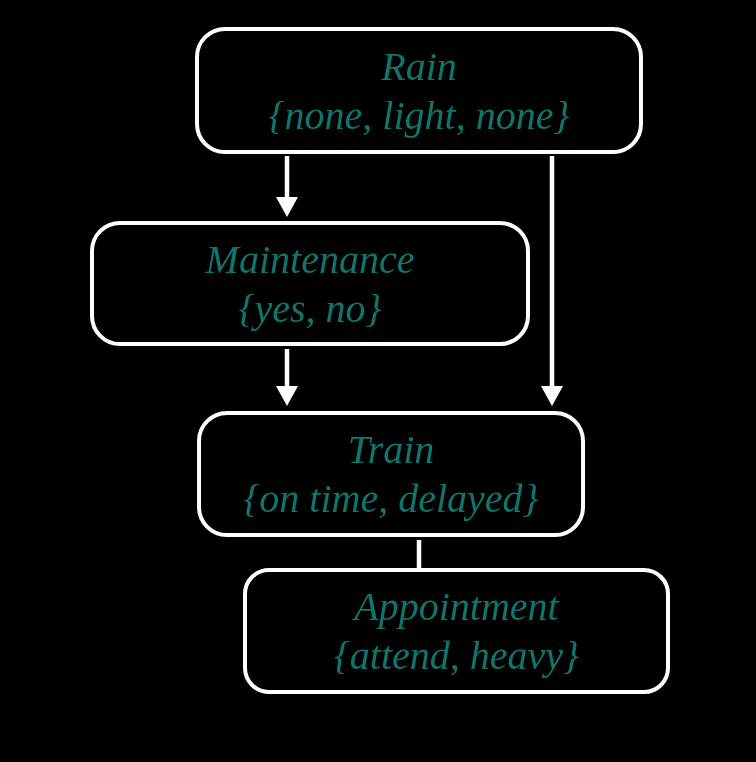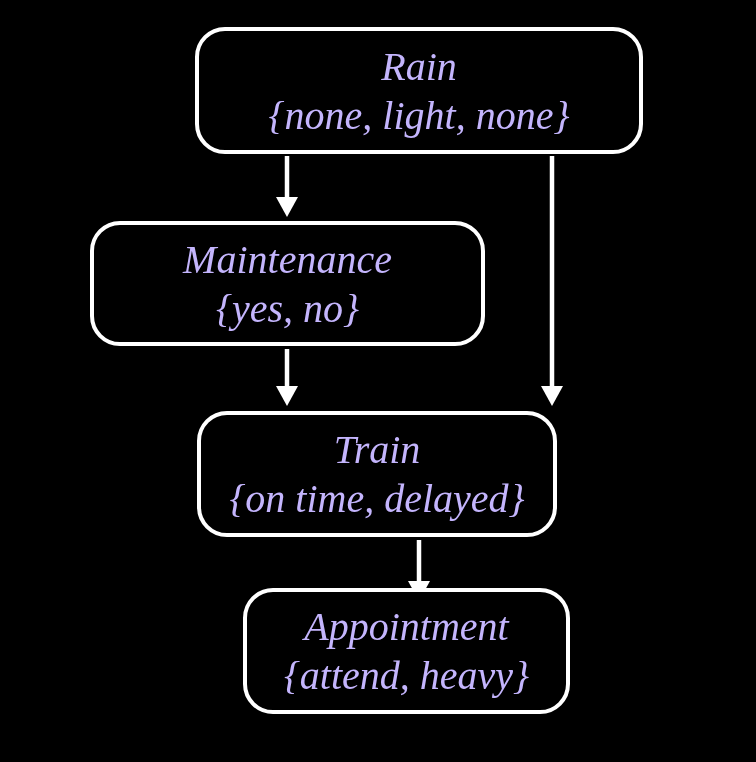--- a/index.html
+++ b/index.html
@@ -22,38 +22,38 @@
     width: 756px;
     height: 762px;
     display: block;
   }
   .node {
     position: absolute;
     box-sizing: border-box;
     border: 4px solid #ffffff;
     border-radius: 30px;
     background: #000000;
-    color: #c4b5fd;
+    color: #0f766e;
     display: flex;
     flex-direction: column;
     justify-content: center;
     align-items: center;
     text-align: center;
     font-style: italic;
     font-size: 40px;
     line-height: 49px;
   }
   .node .node-label,
   .node .node-values {
     white-space: nowrap;
   }
   #node-rain        { left: 195px; top:  27px; width: 448px; height: 127px; }
-  #node-maintenance { left:  90px; top: 221px; width: 395px; height: 125px; }
-  #node-train       { left: 197px; top: 411px; width: 360px; height: 126px; }
-  #node-appointment { left: 243px; top: 588px; width: 327px; height: 126px; }
+  #node-maintenance { left:  90px; top: 221px; width: 440px; height: 125px; }
+  #node-train       { left: 197px; top: 411px; width: 388px; height: 126px; }
+  #node-appointment { left: 243px; top: 568px; width: 427px; height: 126px; border-radius: 26px; }
 
   .edge-line {
     stroke: #ffffff;
     stroke-width: 4.5;
     fill: none;
   }
   .edge-head {
     fill: #ffffff;
     stroke: none;
   }

